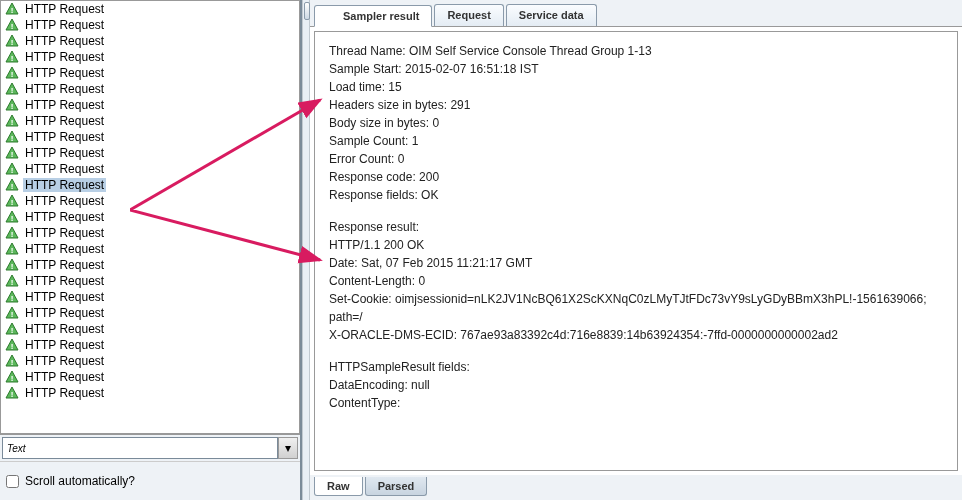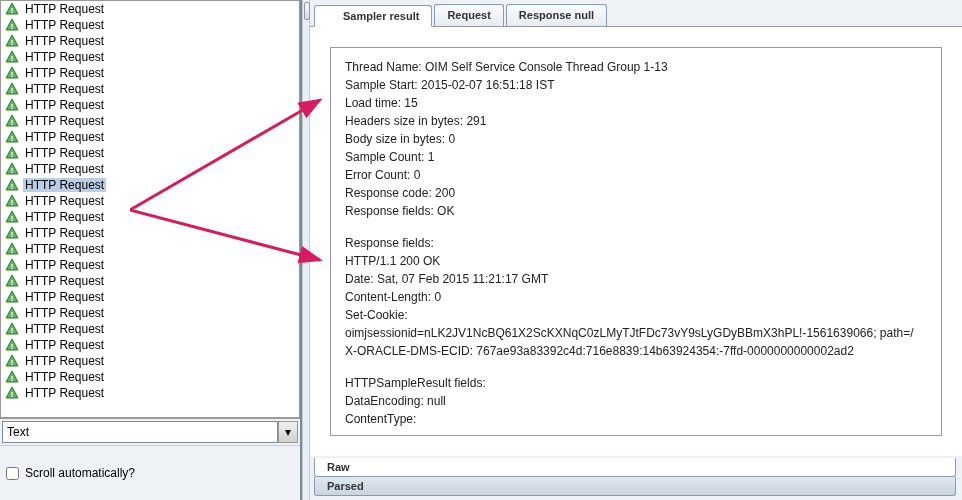--- a/index.html
+++ b/index.html
@@ -6,33 +6,33 @@
 body { font-family: Arial, sans-serif; font-size: 12px; background: #fff; width: 962px; height: 500px; overflow: hidden; position: relative; }
 .container { display: flex; height: 100%; }
 .left-panel { width: 302px; display: flex; flex-direction: column; border-right: 2px solid #7a8a99; }
 .tree-area { flex: 1; overflow-y: scroll; background: #fff; border: 1px solid #999; }
 .tree-item { display: flex; align-items: center; padding: 1px 4px; gap: 4px; cursor: pointer; }
 .tree-item.selected .tree-label { background: #b8cfe5; }
 .tree-label { padding: 0 2px; }
 .tree-icon { width: 14px; height: 14px; display: inline-flex; align-items: center; justify-content: center; }
 .tree-icon svg { width: 14px; height: 14px; }
 .dropdown-row { display: flex; align-items: center; padding: 2px; border-top: 1px solid #999; background: #eef2f6; }
-.dropdown { flex: 1; height: 22px; padding: 2px 4px; font-size: 12px; background: #fff; border: 1px solid #7a8a99; }
+.dropdown { flex: 1; height: 22px; padding: 2px 4px; font-size: 10px; background: #fff; border: 1px solid #7a8a99; font-style: italic; }
 .dropdown-btn { width: 20px; height: 22px; background: linear-gradient(#f0f0f0,#d0d0d0); border: 1px solid #999; display: flex; align-items: center; justify-content: center; }
-.checkbox-row { display: flex; align-items: center; padding: 20px 6px; gap: 4px; border-top: 1px solid #ccc; background: #eef2f6; }
+.checkbox-row { display: flex; align-items: center; padding: 12px 6px; gap: 4px; border-top: 1px solid #ccc; background: #eef2f6; }
 .checkbox-row input { margin-right: 2px; }
 .splitter { width: 8px; background: #e8eef5; border-left: 1px solid #c0c8d0; border-right: 1px solid #c0c8d0; position: relative; }
 .splitter-handle { position: absolute; top: 2px; left: 1px; width: 6px; height: 18px; background: linear-gradient(#fff,#cdd8e4); border: 1px solid #8a9aaa; border-radius: 2px; }
 .right-panel { flex: 1; display: flex; flex-direction: column; background: #fff; }
 .tabs-top { display: flex; padding: 4px 4px 0 4px; background: #eef2f6; border-bottom: 1px solid #999; gap: 0; }
 .tab { padding: 4px 12px; background: linear-gradient(#fafcfe,#e4ecf4); border: 1px solid #8a9aaa; border-bottom: none; border-radius: 3px 3px 0 0; margin-right: 2px; cursor: pointer; font-size: 11px; font-weight: bold; color: #333; }
 .tab.active { background: #fff; border-bottom: 1px solid #fff; position: relative; top: 1px; padding-left: 28px; }
-.result-content { flex: 1; padding: 10px 14px; font-size: 12px; line-height: 1.5; color: #222; overflow: auto; border: 1px solid #999; margin: 20px; background: #fff; }
+.result-content { flex: 1; padding: 10px 14px; font-size: 12px; line-height: 1.5; color: #222; overflow: auto; border: 1px solid #999; margin: 4px; background: #fff; }
 .result-content .block { margin-bottom: 14px; }
-.tabs-bottom { display: flex; padding: 2px 4px 4px 4px; background: #eef2f6; gap: 0; flex-direction: column; }
+.tabs-bottom { display: flex; padding: 2px 4px 4px 4px; background: #eef2f6; gap: 0; }
 .tab-b { padding: 3px 12px; background: linear-gradient(#e0e8f0,#c8d4e0); border: 1px solid #8a9aaa; border-top: none; border-radius: 0 0 3px 3px; margin-right: 2px; cursor: pointer; font-size: 11px; font-weight: bold; color: #333; }
 .tab-b.active { background: #fff; }
 .arrow { position: absolute; pointer-events: none; z-index: 100; }
 ::-webkit-scrollbar { width: 16px; }
 ::-webkit-scrollbar-track { background: #e8e8e8; border-left: 1px solid #ccc; }
 ::-webkit-scrollbar-thumb { background: linear-gradient(90deg,#d0d8e0,#b0bcc8); border: 1px solid #8a9aaa; border-radius: 2px; }
 ::-webkit-scrollbar-button { background: linear-gradient(#f0f0f0,#d0d0d0); border: 1px solid #999; height: 16px; }
 </style>
 </head>
 <body>
@@ -279,36 +279,36 @@
   </div>
 
   <div class="splitter">
     <div class="splitter-handle"></div>
   </div>
 
   <div class="right-panel">
     <div class="tabs-top" id="tabs-top">
         <div class="tab active">Sampler result</div>
         <div class="tab">Request</div>
-        <div class="tab">Response null</div>
+        <div class="tab">Service data</div>
       </div>
     <div class="result-content" id="result-content">
         <div class="block">
           <div>Thread Name: OIM Self Service Console Thread Group 1-13</div>
           <div>Sample Start: 2015-02-07 16:51:18 IST</div>
           <div>Load time: 15</div>
           <div>Headers size in bytes: 291</div>
           <div>Body size in bytes: 0</div>
           <div>Sample Count: 1</div>
           <div>Error Count: 0</div>
           <div>Response code: 200</div>
           <div>Response fields: OK</div>
         </div>
         <div class="block">
-          <div>Response fields:</div>
+          <div>Response result:</div>
           <div>HTTP/1.1 200 OK</div>
           <div>Date: Sat, 07 Feb 2015 11:21:17 GMT</div>
           <div>Content-Length: 0</div>
           <div>Set-Cookie: oimjsessionid=nLK2JV1NcBQ61X2ScKXNqC0zLMyTJtFDc73vY9sLyGDyBBmX3hPL!-1561639066; path=/</div>
           <div>X-ORACLE-DMS-ECID: 767ae93a83392c4d:716e8839:14b63924354:-7ffd-0000000000002ad2</div>
         </div>
         <div class="block">
           <div>HTTPSampleResult fields:</div>
           <div>DataEncoding: null</div>
           <div>ContentType:</div>

